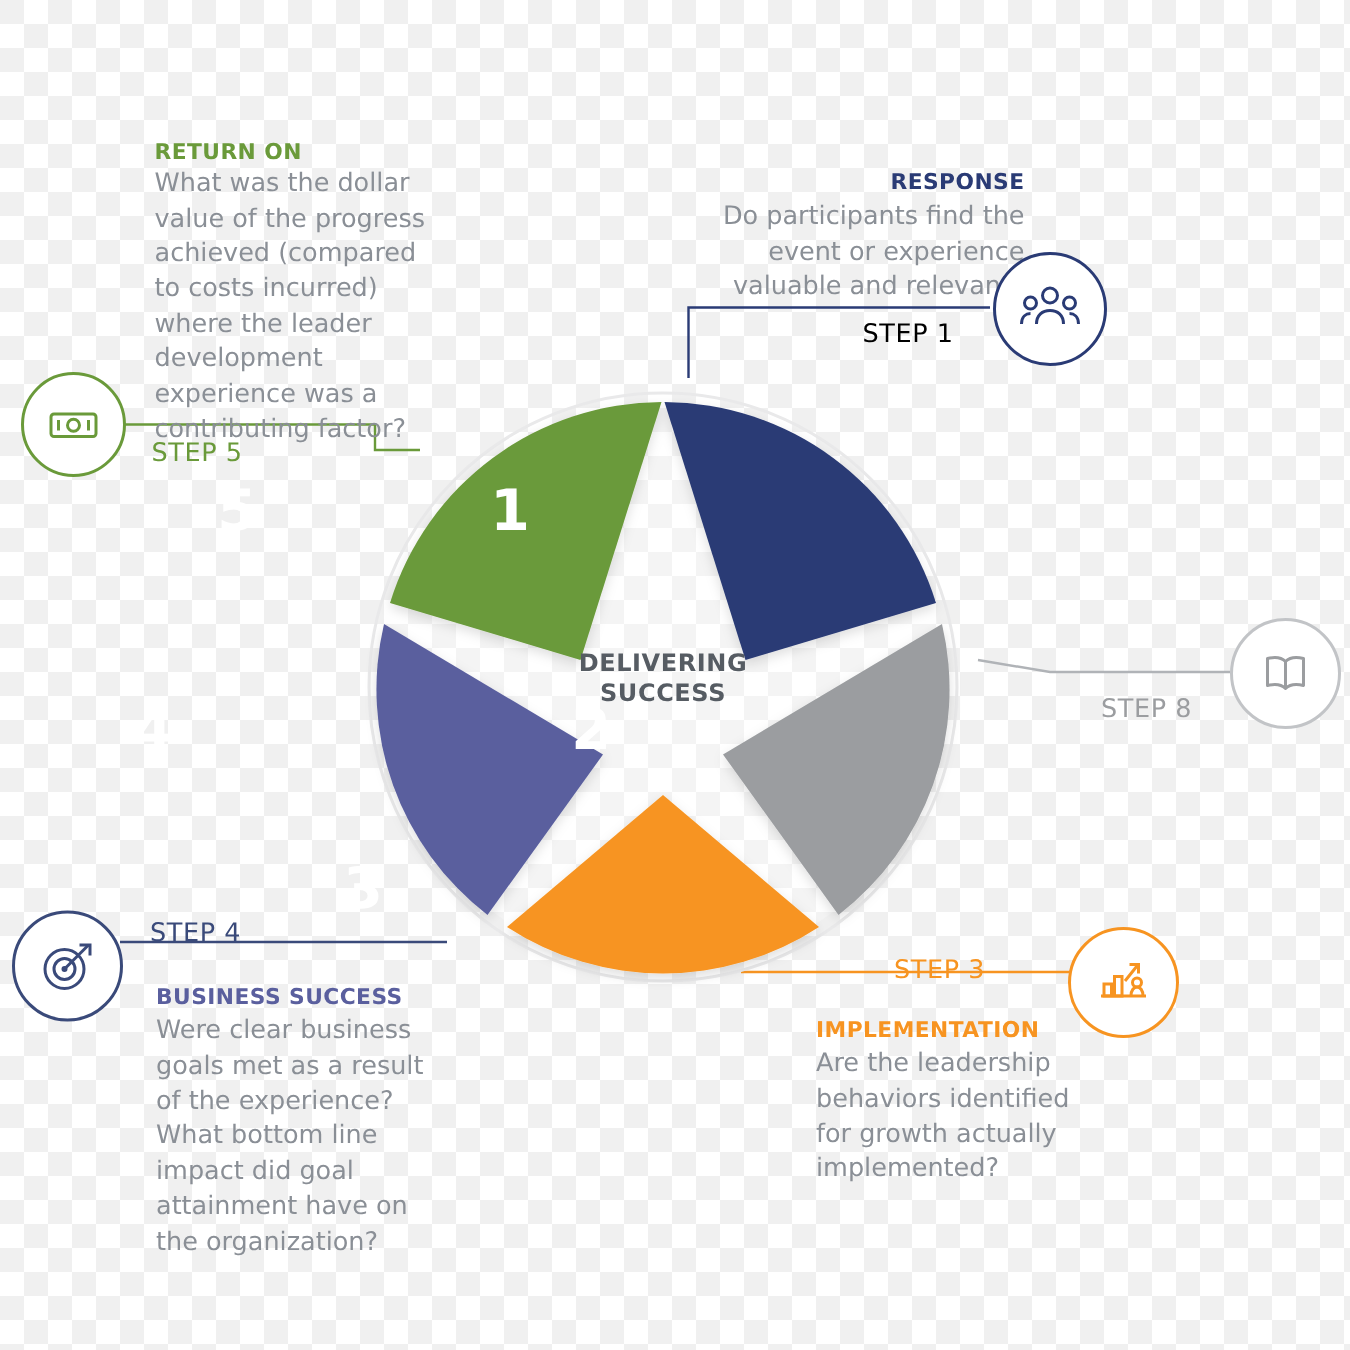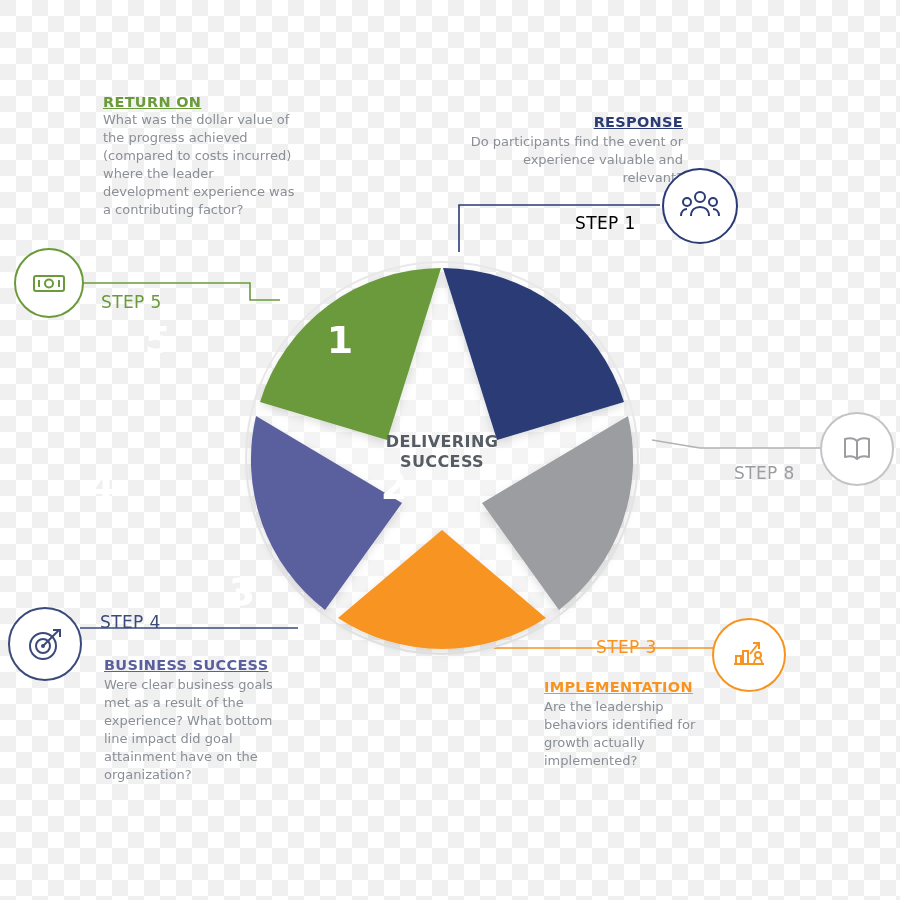--- a/index.html
+++ b/index.html
@@ -14,24 +14,23 @@
   .canvas{position:absolute;inset:0;}
 
   
   .tblock{position:absolute;}
   .tblock .title{
     font-weight:bold;
     font-size:14.5px;
     letter-spacing:.3px;
     line-height:1.25;
     margin:0 0 2px 0;
-    text-decoration:underline;
   }
   .tblock .body{
-    font-size:13px;
+    font-size:17px;
     line-height:1.38;
     color:#8a8f96;
     margin:0;
   }
 
   
   .steplabel{
     position:absolute;
     font-size:17px;
     letter-spacing:.4px;

